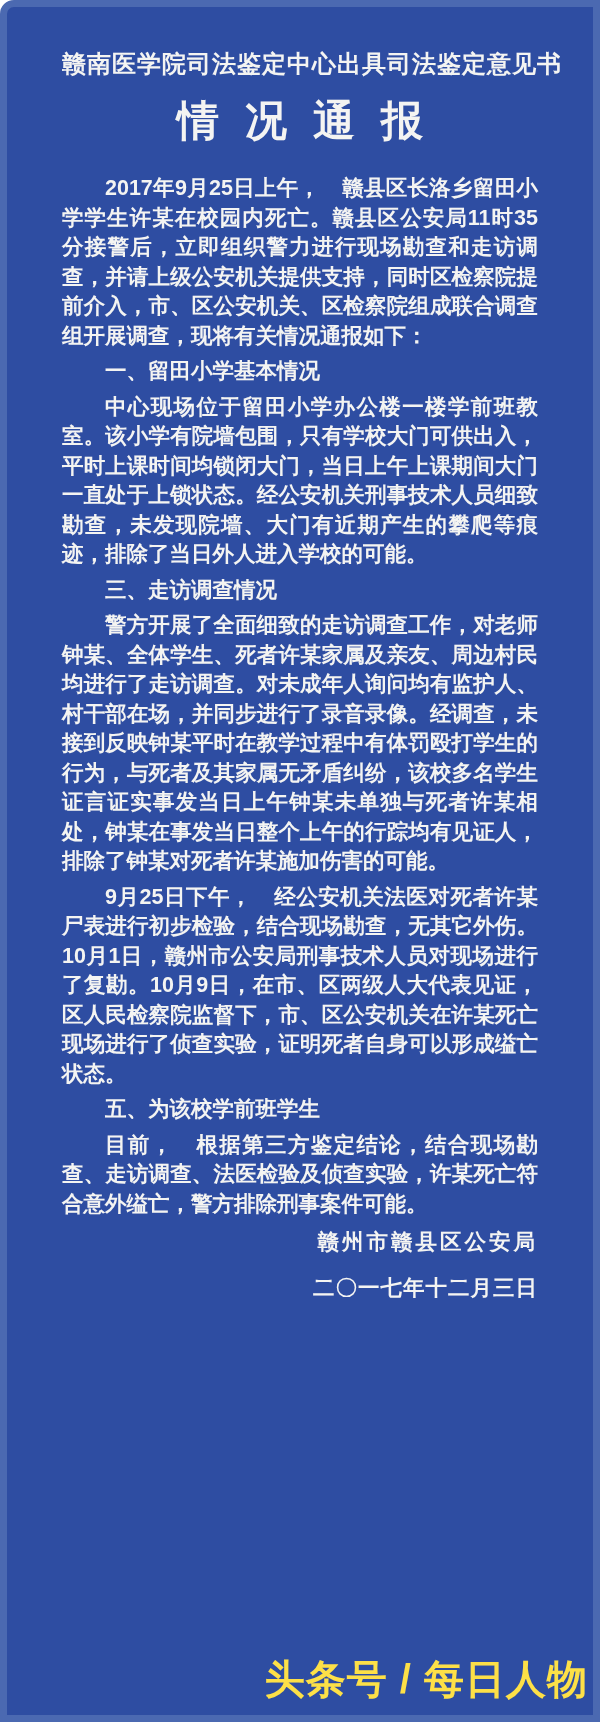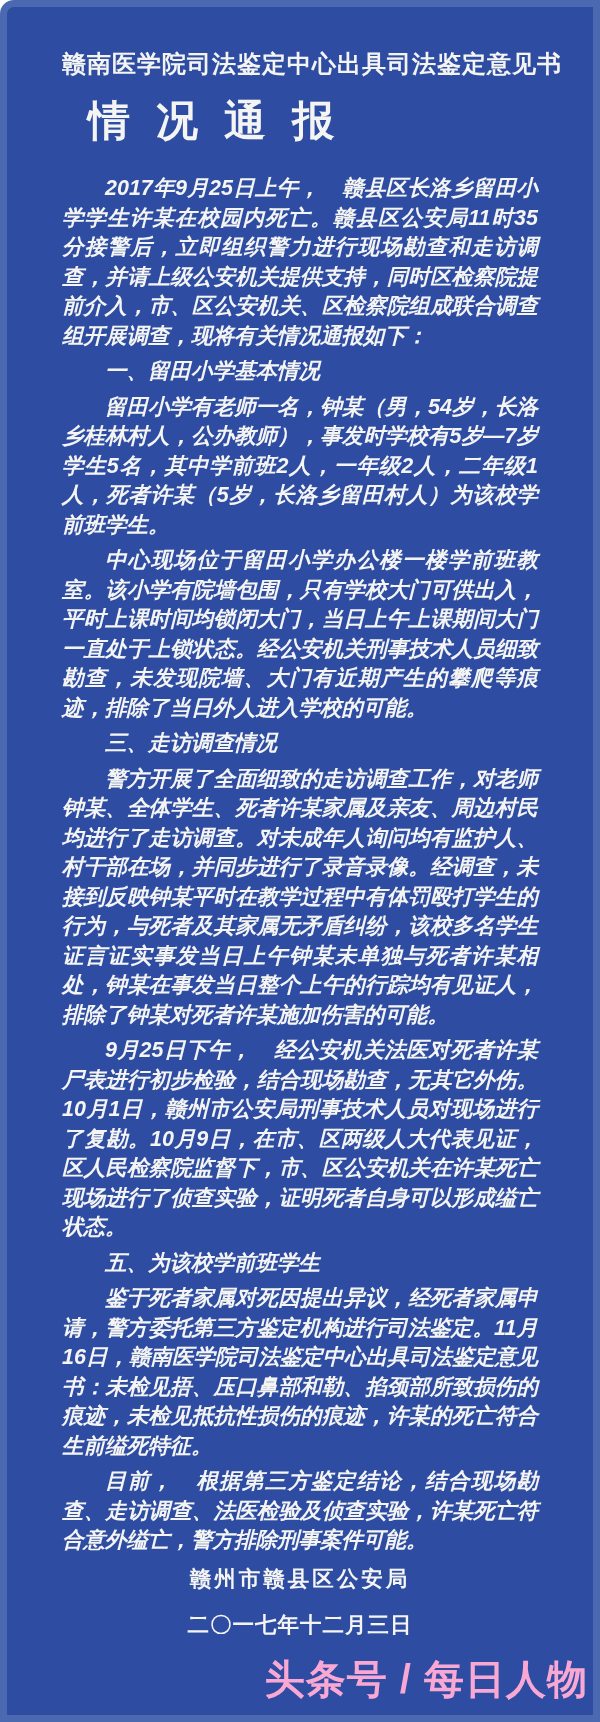--- a/index.html
+++ b/index.html
@@ -27,84 +27,81 @@
     font-weight: bold;
     text-align: center;
     letter-spacing: 1px;
     line-height: 30px;
     margin-top: 8px;
     white-space: nowrap;
   }
   .main-title {
     font-size: 42px;
     font-weight: bold;
-    text-align: left;
+    text-align: center;
     letter-spacing: 0.62em;
     text-indent: 0.62em; 
     line-height: 52px;
     margin-top: 16px;
   }
   .doc-body {
     margin-top: 27px;
     font-size: 21.5px;
     line-height: 29.5px;
     font-weight: bold;
     text-align: justify;
   }
   .doc-body .para,
   .doc-body .heading {
     text-indent: 2em;
     margin: 4px 0 6px 0;
-    font-style: italic;
   }
   .footer {
     margin-top: 8px;
-    text-align: center;
+    text-align: right;
     font-size: 21.5px;
     font-weight: bold;
     line-height: 30px;
   }
   .agency {
     letter-spacing: 3px;
   }
   .issue-date {
     letter-spacing: 1px;
     margin-top: 16px;
   }
   .watermark {
     position: absolute;
     right: 5px;
     bottom: 8px;
     font-size: 40px;
     font-weight: bold;
     letter-spacing: 1px;
-    color: #f9a8d4;
+    color: #fde047;
     white-space: nowrap;
   }
 </style>
 </head>
 <body>
 
 <div class="page">
   <div class="content">
 
     <div class="subtitle">赣南医学院司法鉴定中心出具司法鉴定意见书</div>
 
     <div class="main-title">情况通报</div>
 
     <div class="doc-body">
         <div class="para">2017年9月25日上午，　赣县区长洛乡留田小学学生许某在校园内死亡。赣县区公安局11时35分接警后，立即组织警力进行现场勘查和走访调查，并请上级公安机关提供支持，同时区检察院提前介入，市、区公安机关、区检察院组成联合调查组开展调查，现将有关情况通报如下：</div>
         <div class="heading">一、留田小学基本情况</div>
-        <div class="para">留田小学有老师一名，钟某（男，54岁，长洛乡桂林村人，公办教师），事发时学校有5岁—7岁学生5名，其中学前班2人，一年级2人，二年级1人，死者许某（5岁，长洛乡留田村人）为该校学前班学生。</div>
         <div class="para">中心现场位于留田小学办公楼一楼学前班教室。该小学有院墙包围，只有学校大门可供出入，平时上课时间均锁闭大门，当日上午上课期间大门一直处于上锁状态。经公安机关刑事技术人员细致勘查，未发现院墙、大门有近期产生的攀爬等痕迹，排除了当日外人进入学校的可能。</div>
         <div class="heading">三、走访调查情况</div>
         <div class="para">警方开展了全面细致的走访调查工作，对老师钟某、全体学生、死者许某家属及亲友、周边村民均进行了走访调查。对未成年人询问均有监护人、村干部在场，并同步进行了录音录像。经调查，未接到反映钟某平时在教学过程中有体罚殴打学生的行为，与死者及其家属无矛盾纠纷，该校多名学生证言证实事发当日上午钟某未单独与死者许某相处，钟某在事发当日整个上午的行踪均有见证人，排除了钟某对死者许某施加伤害的可能。</div>
         <div class="para">9月25日下午，　经公安机关法医对死者许某尸表进行初步检验，结合现场勘查，无其它外伤。10月1日，赣州市公安局刑事技术人员对现场进行了复勘。10月9日，在市、区两级人大代表见证，区人民检察院监督下，市、区公安机关在许某死亡现场进行了侦查实验，证明死者自身可以形成缢亡状态。</div>
         <div class="heading">五、为该校学前班学生</div>
-        <div class="para">鉴于死者家属对死因提出异议，经死者家属申请，警方委托第三方鉴定机构进行司法鉴定。11月16日，赣南医学院司法鉴定中心出具司法鉴定意见书：未检见捂、压口鼻部和勒、掐颈部所致损伤的痕迹，未检见抵抗性损伤的痕迹，许某的死亡符合生前缢死特征。</div>
         <div class="para">目前，　根据第三方鉴定结论，结合现场勘查、走访调查、法医检验及侦查实验，许某死亡符合意外缢亡，警方排除刑事案件可能。</div>
       </div>
 
     <div class="footer">
       <div class="agency">赣州市赣县区公安局</div>
       <div class="issue-date">二〇一七年十二月三日</div>
     </div>
 
   </div>
 

